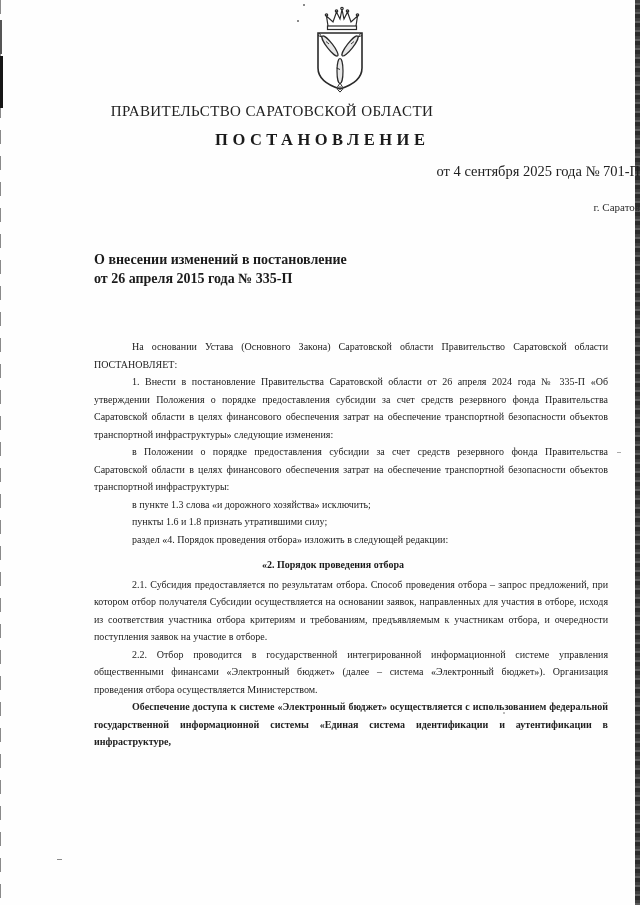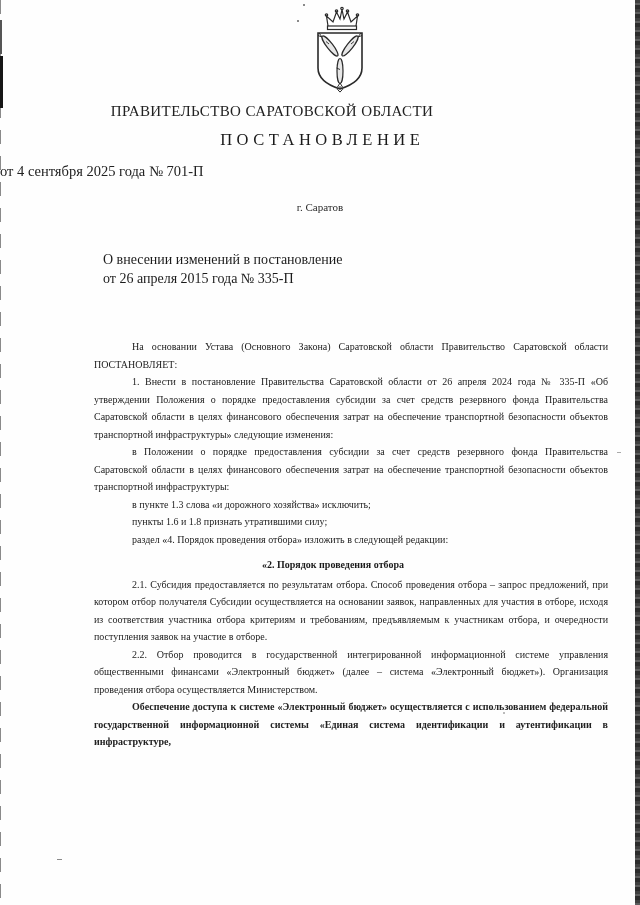--- a/index.html
+++ b/index.html
@@ -29,36 +29,36 @@
   .emblem { position: absolute; top: 6px; left: 312px; width: 56px; height: 88px; }
 
   
   .org-name {
     position: absolute; top: 103px; left: 0; width: 544px;
     text-align: center; font-size: 15px; letter-spacing: 0.4px;
     color: #212121;
   }
   .doc-type {
     position: absolute; top: 130px; left: 0; width: 640px;
-    text-align: center; font-size: 16.5px; font-weight: normal;
+    text-align: center; font-size: 16.5px; font-weight: bold;
     letter-spacing: 4.5px; text-indent: 4.5px; color: #1a1a1a;
   }
   .date-line {
     position: absolute; top: 163px; left: 0; width: 640px;
-    text-align: left; font-size: 14.5px; color: #212121;
+    text-align: right; font-size: 14.5px; color: #212121;
   }
   .place-line {
     position: absolute; top: 201px; left: 0; width: 640px;
-    text-align: center; font-size: 11px; color: #2b2b2b;
+    text-align: right; font-size: 11px; color: #2b2b2b;
   }
 
   
   .subject {
-    position: absolute; top: 251px; left: 103px; width: 430px;
-    font-size: 14px; font-weight: normal; line-height: 18.6px; color: #1b1b1b;
+    position: absolute; top: 251px; left: 94px; width: 430px;
+    font-size: 14px; font-weight: bold; line-height: 18.6px; color: #1b1b1b;
   }
 
   
   .doc-body {
     position: absolute; top: 338px; left: 94px; width: 514px;
     font-size: 10px; line-height: 17.5px; color: #222222;
   }
   .para { margin: 0; text-align: justify; }
   .para.indent { text-indent: 38px; }
   .para.indent-justify-last { text-indent: 38px; text-align-last: justify; font-weight: bold; }

